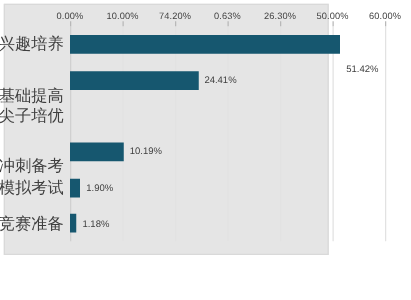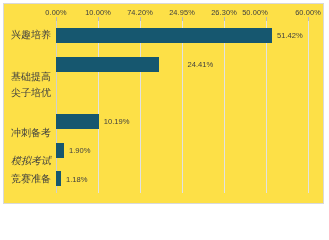--- a/index.html
+++ b/index.html
@@ -10,24 +10,24 @@
   body {
     width: 329px;
     height: 210px;
     font-family: "Liberation Sans", "DejaVu Sans", sans-serif;
     overflow: hidden;
   }
   #chart-frame {
     position: absolute;
     left: 3px;
     top: 3px;
-    width: 321px;
+    width: 260px;
     height: 201px;
     border: 1px solid #d9d9d9;
-    background: #fde047;
+    background: #e5e5e5;
     box-sizing: border-box;
   }
   
   #x-axis-labels {
     position: absolute;
     left: 0;
     top: 4px;
     width: 100%;
     height: 12px;
   }
@@ -97,47 +97,47 @@
   #y-axis-labels {
     position: absolute;
     left: 0;
     top: 17px;
     width: 52px;
     height: 172px;
   }
   .y-cat-label {
     position: absolute;
     right: 5px;
-    font-size: 10px;
+    font-size: 13px;
     color: #3f3f3f;
     white-space: nowrap;
     transform: translateY(-50%);
   }
 </style>
 </head>
 <body>
 
 <div id="chart-frame">
 
   <div id="x-axis-labels">
       <div class="x-tick-label" style="left: 52px;">0.00%</div>
       <div class="x-tick-label" style="left: 94px;">10.00%</div>
       <div class="x-tick-label" style="left: 136px;">74.20%</div>
-      <div class="x-tick-label" style="left: 178px;">24.95%</div>
+      <div class="x-tick-label" style="left: 178px;">0.63%</div>
       <div class="x-tick-label" style="left: 220px;">26.30%</div>
-      <div class="x-tick-label" style="left: 251px; text-align: center;">50.00%</div>
+      <div class="x-tick-label" style="left: 262px; text-align: center;">50.00%</div>
       <div class="x-tick-label" style="left: 304px;">60.00%</div>
     </div>
 
   <div id="y-axis-labels">
       <div class="y-cat-label" style="top: 14.3333px; color: rgb(63, 63, 63);">兴趣培养</div>
       <div class="y-cat-label" style="top: 56px; color: rgb(63, 63, 63);">基础提高</div>
       <div class="y-cat-label" style="top: 71.6667px; color: rgb(63, 63, 63);">尖子培优</div>
       <div class="y-cat-label" style="top: 112px; color: rgb(63, 63, 63); margin-left: 28px;">冲刺备考</div>
-      <div class="y-cat-label" style="top: 140px; color: rgb(63, 63, 63); font-style: italic;">模拟考试</div>
+      <div class="y-cat-label" style="top: 129px; color: rgb(63, 63, 63);">模拟考试</div>
       <div class="y-cat-label" style="top: 157.667px; color: rgb(63, 63, 63); text-align: right;">竞赛准备</div>
     </div>
 
   <div id="plot-area">
     <div id="gridlines-layer">
         <div class="gridline axis-line" style="left: 0px; background: rgb(208, 208, 208);"></div>
         <div class="tickmark" style="left: 0px; background: rgb(184, 184, 184);"></div>
         <div class="gridline" style="left: 42px; background: rgb(226, 226, 226);"></div>
         <div class="tickmark" style="left: 42px; background: rgb(184, 184, 184);"></div>
         <div class="gridline" style="left: 84px; background: rgb(226, 226, 226);"></div>
@@ -147,25 +147,25 @@
         <div class="gridline" style="left: 168px; background: rgb(226, 226, 226);"></div>
         <div class="tickmark" style="left: 168px; background: rgb(184, 184, 184);"></div>
         <div class="gridline" style="left: 210px; background: rgb(226, 226, 226);"></div>
         <div class="tickmark" style="left: 210px; background: rgb(184, 184, 184);"></div>
         <div class="gridline" style="left: 252px; background: rgb(226, 226, 226);"></div>
         <div class="tickmark" style="left: 252px; background: rgb(184, 184, 184);"></div>
       </div>
     <div id="bars-layer">
         <div class="bar-row" style="top: 6.83333px; height: 15px;">
           <div class="bar" style="width: 215.964px; background: rgb(22, 87, 111);"></div>
-          <div class="bar-value" style="left: 215.964px; color: rgb(63, 63, 63);">51.42%</div>
+          <div class="bar-value" style="left: 215.964px; color: rgb(63, 63, 63); margin-top: 20px;">51.42%</div>
         </div>
         <div class="bar-row" style="top: 35.5px; height: 15px;">
           <div class="bar" style="width: 102.522px; background: rgb(22, 87, 111);"></div>
-          <div class="bar-value" style="left: 102.522px; color: rgb(63, 63, 63); margin-left: 24px;">24.41%</div>
+          <div class="bar-value" style="left: 102.522px; color: rgb(63, 63, 63);">24.41%</div>
         </div>
         <div class="bar-row" style="top: 92.8333px; height: 15px;">
           <div class="bar" style="width: 42.798px; background: rgb(22, 87, 111);"></div>
           <div class="bar-value" style="left: 42.798px; color: rgb(63, 63, 63);">10.19%</div>
         </div>
         <div class="bar-row" style="top: 121.5px; height: 15px;">
           <div class="bar" style="width: 7.98px; background: rgb(22, 87, 111);"></div>
           <div class="bar-value" style="left: 7.98px; color: rgb(63, 63, 63);">1.90%</div>
         </div>
         <div class="bar-row" style="top: 150.167px; height: 15px;">

